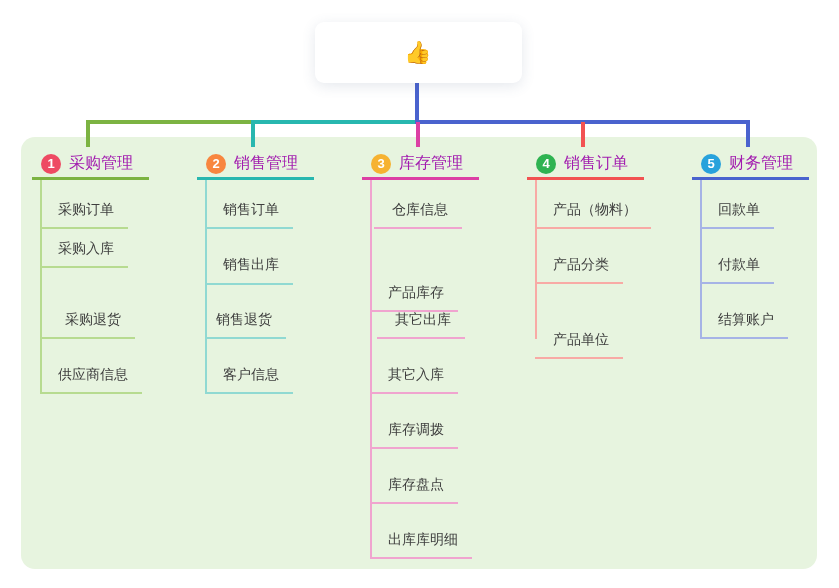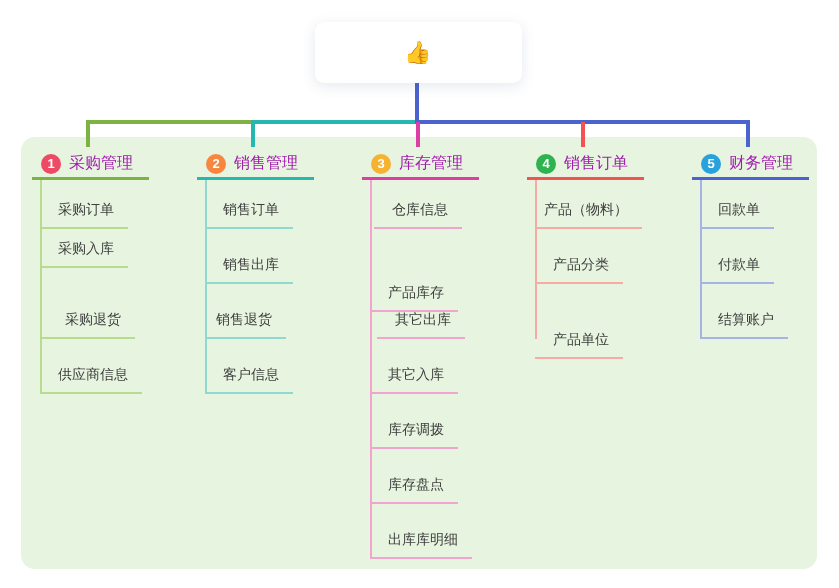--- a/index.html
+++ b/index.html
@@ -85,21 +85,21 @@
     <div class="branch" style="left: 197px;">
     <div class="branch-title" style="border-bottom-color: rgb(40, 183, 175);">
       <span class="badge" style="background: rgb(248, 134, 63);">2</span>
       <span class="branch-title-label">销售管理</span>
     </div>
     <div class="vline" style="left: 8px; top: 180px; height: 214px; background: rgb(144, 217, 210);"></div>
   <div class="child" style="left: 8px; top: 200px;">
     <span class="child-label" style="border-bottom-color: rgb(144, 217, 210);">销售订单</span>
   </div>
       <div class="child" style="left: 8px; top: 255px;">
-    <span class="child-label" style="border-bottom-color: rgb(144, 217, 210);">销售出库</span>
+    <span class="child-label" style="border-bottom-color: rgb(144, 217, 210); font-family: Liberation Serif, serif;">销售出库</span>
   </div>
       <div class="child" style="left: 8px; top: 310px;">
     <span class="child-label" style="border-bottom-color: rgb(144, 217, 210); padding-left: 11px;">销售退货</span>
   </div>
       <div class="child" style="left: 8px; top: 365px;">
     <span class="child-label" style="border-bottom-color: rgb(144, 217, 210);">客户信息</span>
   </div>
     </div>
     <div class="branch" style="left: 362px;">
     <div class="branch-title" style="border-bottom-color: rgb(220, 63, 164);">
@@ -129,21 +129,21 @@
     <span class="child-label" style="border-bottom-color: rgb(240, 164, 207);">出库库明细</span>
   </div>
     </div>
     <div class="branch" style="left: 527px;">
     <div class="branch-title" style="border-bottom-color: rgb(242, 82, 82);">
       <span class="badge" style="background: rgb(47, 179, 81);">4</span>
       <span class="branch-title-label">销售订单</span>
     </div>
     <div class="vline" style="left: 8px; top: 180px; height: 159px; background: rgb(248, 170, 165);"></div>
   <div class="child" style="left: 8px; top: 200px;">
-    <span class="child-label" style="border-bottom-color: rgb(248, 170, 165); padding-left: 9px;">产品（物料）</span>
+    <span class="child-label" style="border-bottom-color: rgb(248, 170, 165);">产品（物料）</span>
   </div>
       <div class="child" style="left: 8px; top: 255px;">
     <span class="child-label" style="border-bottom-color: rgb(248, 170, 165);">产品分类</span>
   </div>
       <div class="child" style="left: 8px; top: 310px; margin-top: 20px;">
     <span class="child-label" style="border-bottom-color: rgb(248, 170, 165);">产品单位</span>
   </div>
     </div>
     <div class="branch" style="left: 692px;">
     <div class="branch-title" style="border-bottom-color: rgb(74, 99, 206);">

